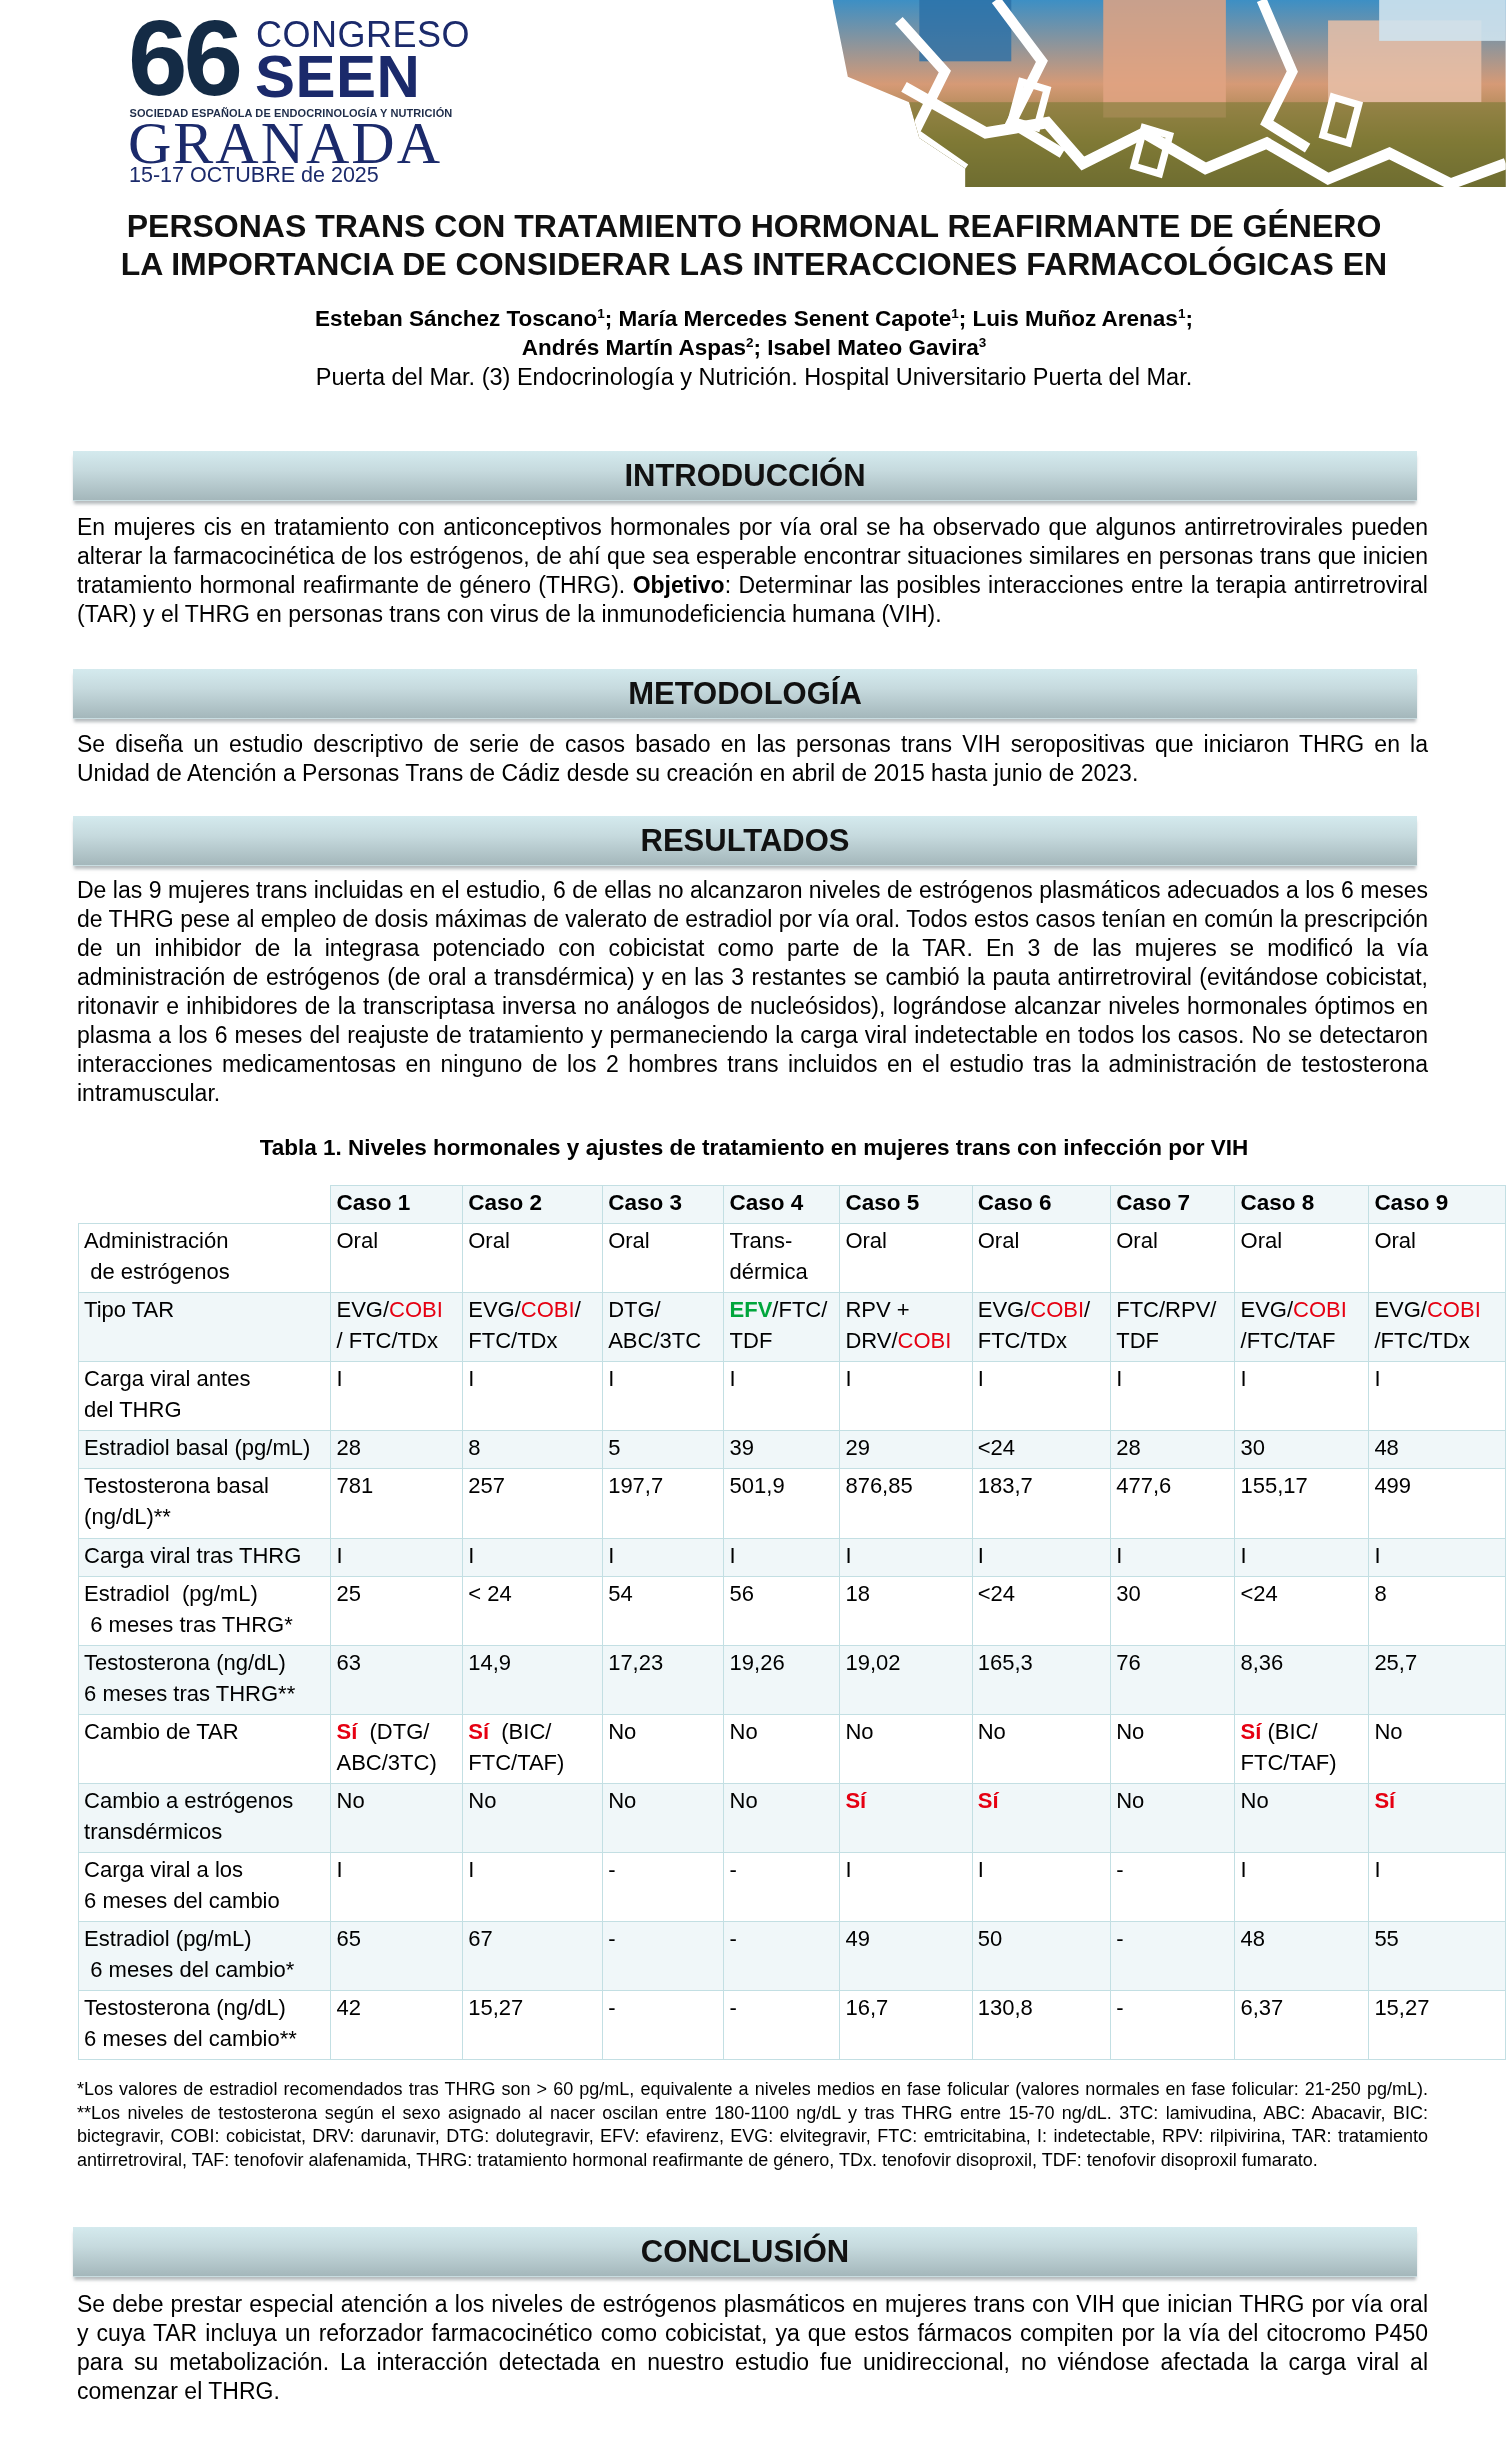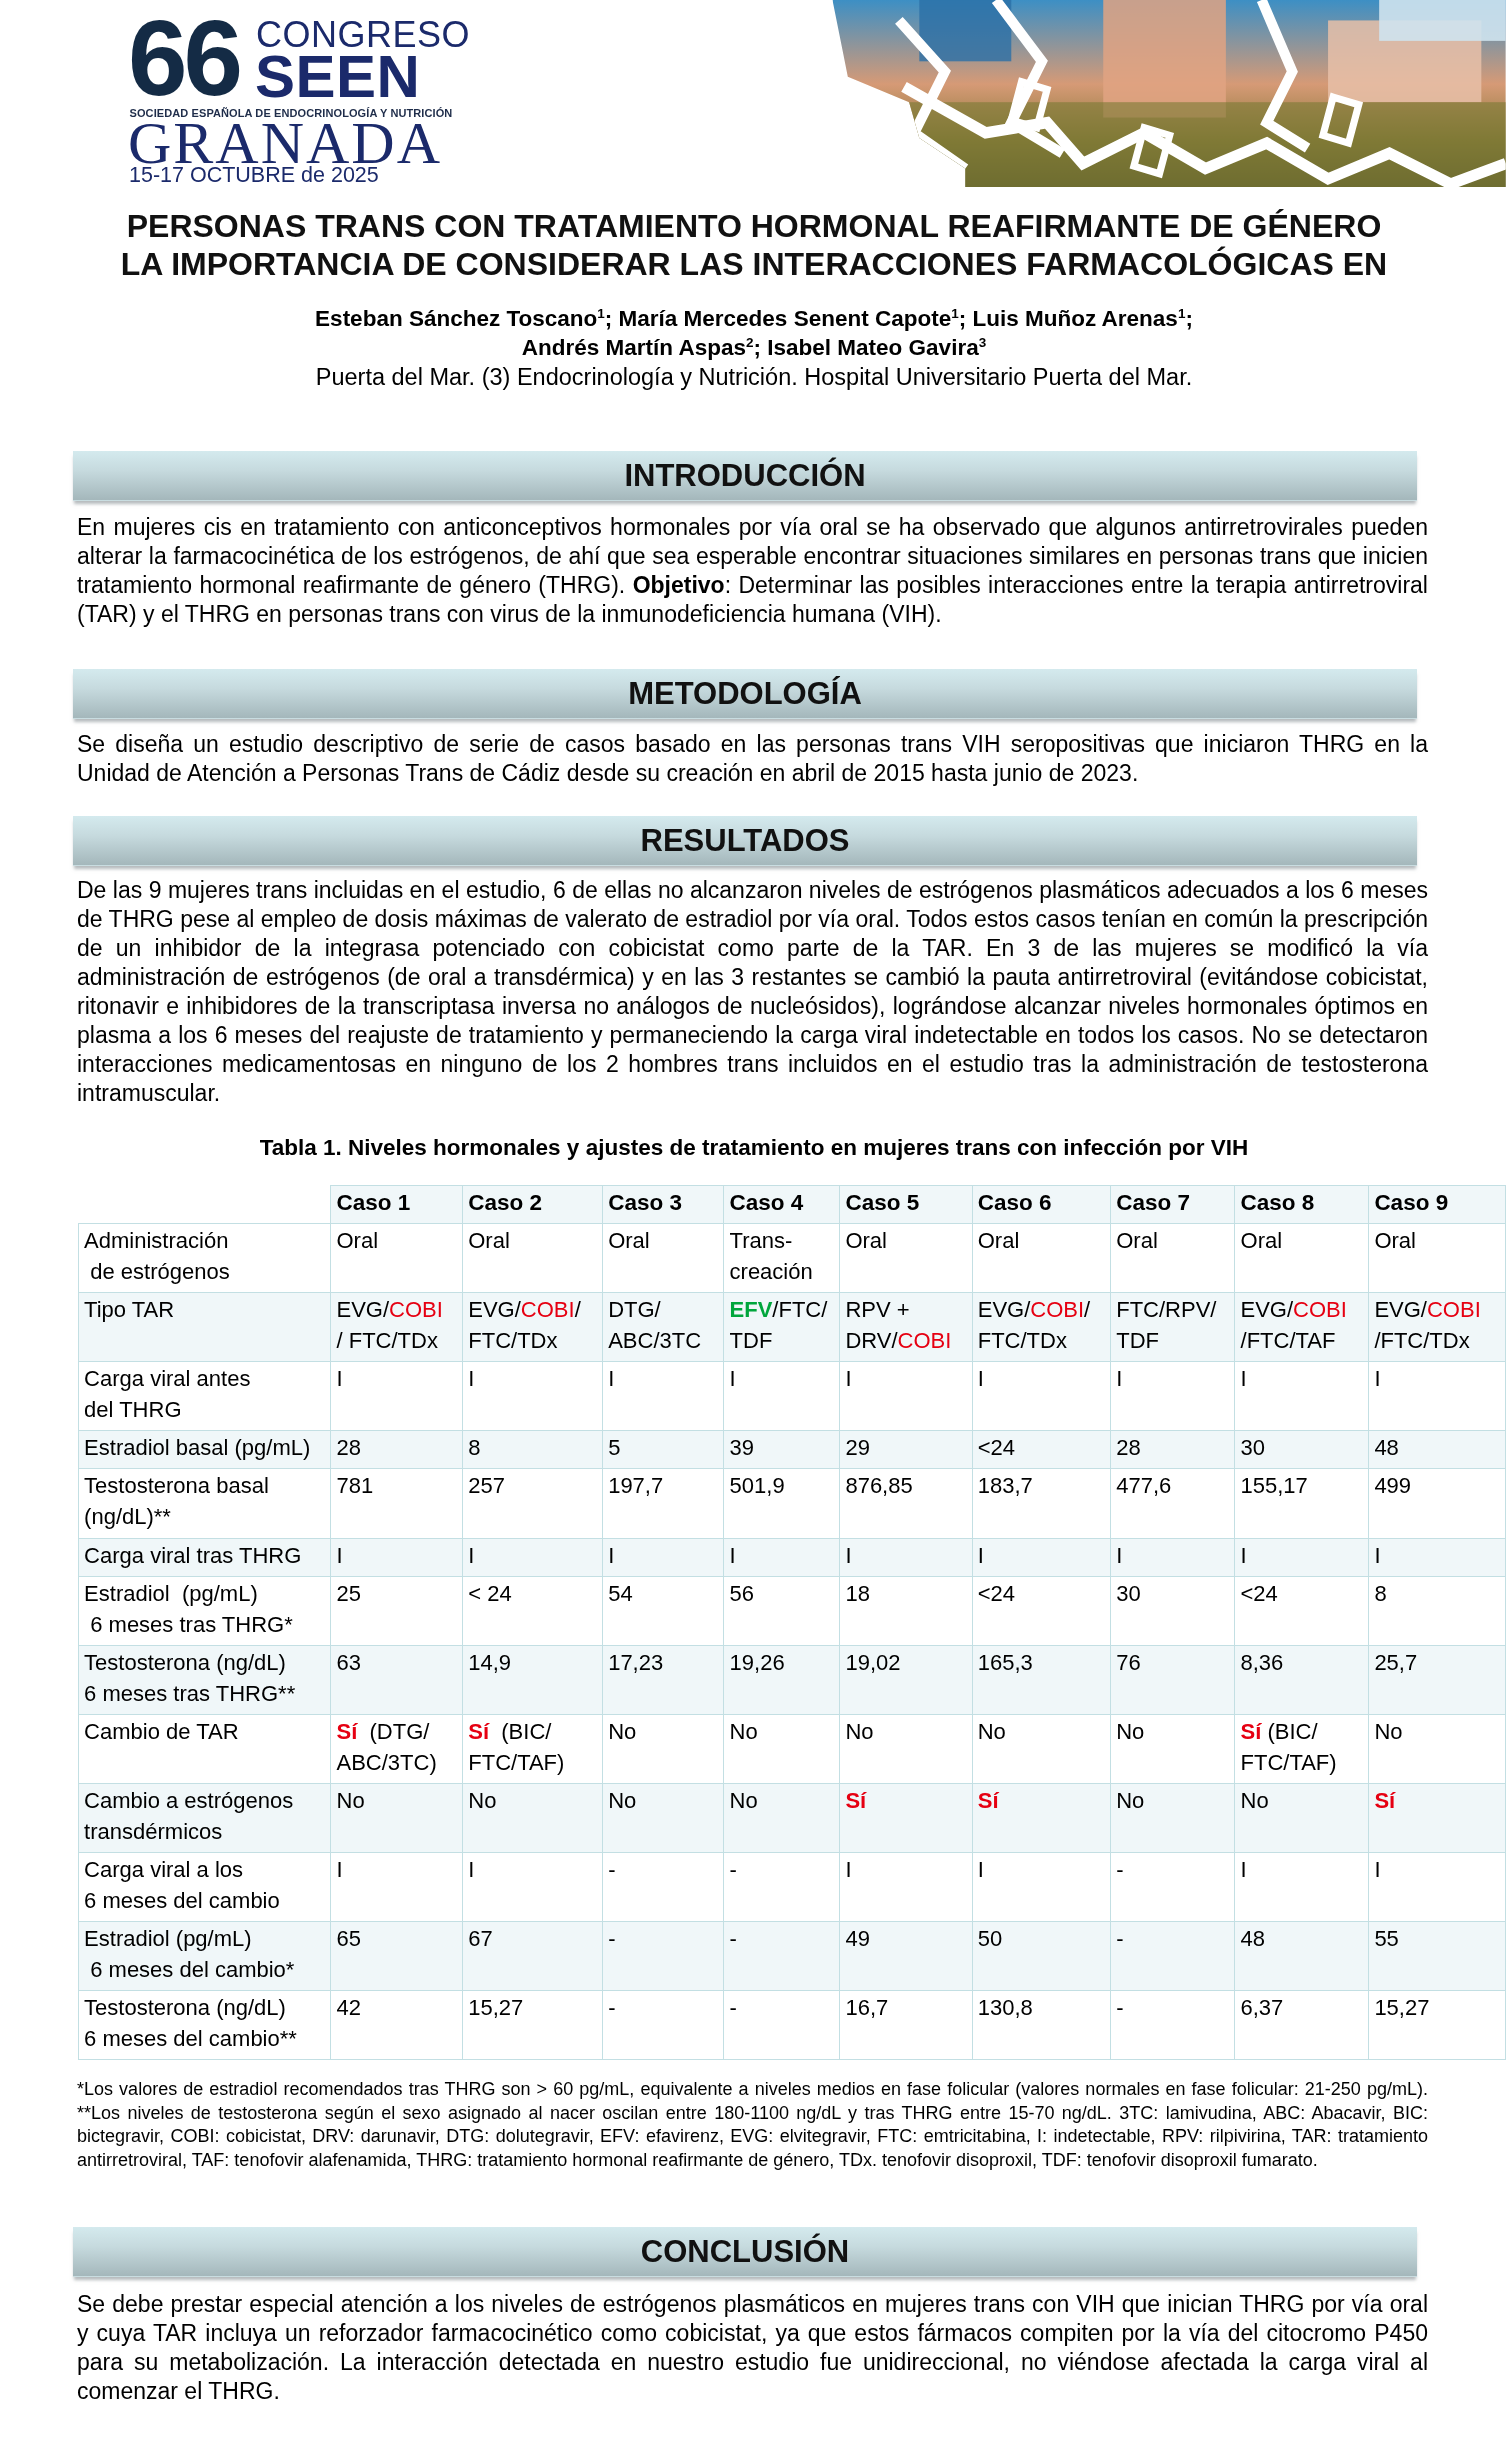--- a/index.html
+++ b/index.html
@@ -142,21 +142,21 @@
   </thead>
   <tbody id="tbody">
       <tr>
         <td class="rowhead">
           <div style="white-space: pre;">Administración</div>
           <div style="white-space: pre;"> de estrógenos</div>
         </td>
         <td style="width: 128px;"><span style="white-space: pre;">Oral</span></td>
         <td style="width: 137px;"><span style="white-space: pre;">Oral</span></td>
         <td style="width: 119px;"><span style="white-space: pre;">Oral</span></td>
-        <td style="width: 109px;"><span style="white-space: pre;">Trans-</span><br><span style="white-space: pre;">creación</span></td>
+        <td style="width: 109px;"><span style="white-space: pre;">Trans-</span><br><span style="white-space: pre;">dérmica</span></td>
         <td style="width: 129px;"><span style="white-space: pre;">Oral</span></td>
         <td style="width: 135px;"><span style="white-space: pre;">Oral</span></td>
         <td style="width: 120px;"><span style="white-space: pre;">Oral</span></td>
         <td style="width: 131px;"><span style="white-space: pre;">Oral</span></td>
         <td style="width: 135px;"><span style="white-space: pre;">Oral</span></td>
       </tr>
       <tr class="alt">
         <td class="rowhead">
           <div style="white-space: pre;">Tipo TAR</div>
         </td>

